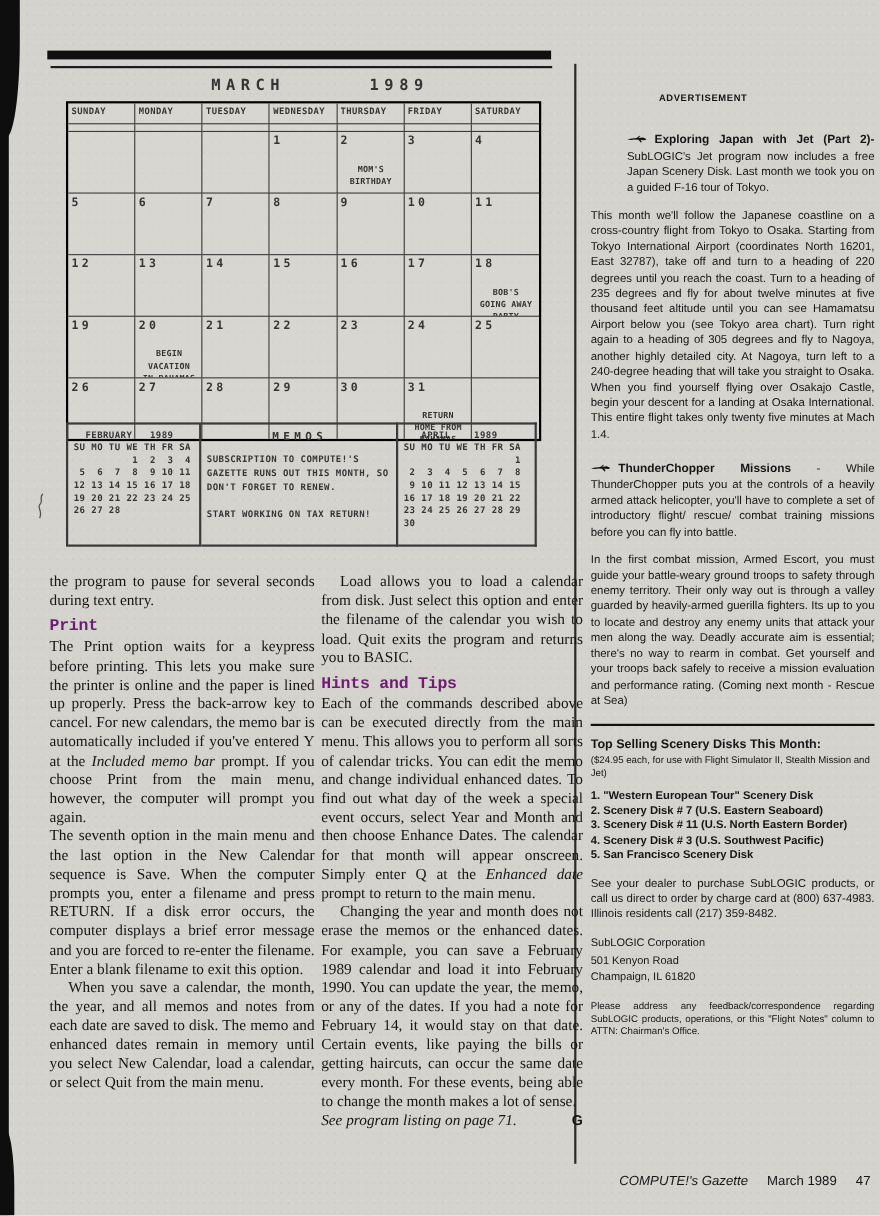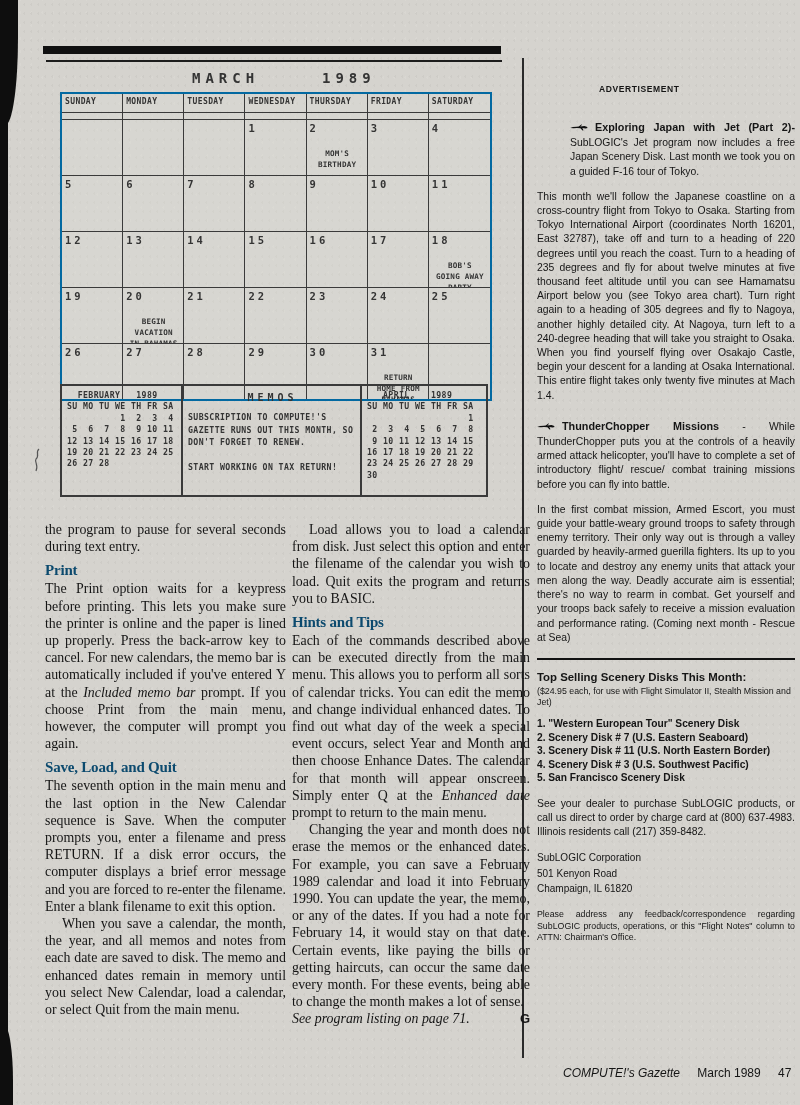--- a/index.html
+++ b/index.html
@@ -14,22 +14,22 @@
   .edge-blob-bottom{position:absolute;left:0;bottom:0;width:13px;height:80px;background:#0e0e0e;border-radius:0 70% 0 0;}
   .margin-squiggle{position:absolute;left:33px;top:448px;}
   
   .top-bar{position:absolute;left:43px;top:46px;width:458px;height:8px;background:#101010;}
   .top-line{position:absolute;left:46px;top:60px;width:456px;height:2px;background:#1c1c1c;}
   .v-rule{position:absolute;left:522px;top:58px;width:2px;height:1000px;background:#2a2a2a;}
   
   .cal{font-family:"DejaVu Sans Mono",monospace;color:#343434;font-weight:bold;}
   .cal-title{position:absolute;left:60px;top:70px;width:428px;height:18px;font-size:14px;letter-spacing:5px;}
   .cal-title .month{position:absolute;left:132px;}
-  .cal-title .year{position:absolute;left:262px;}
-  .cal-table{position:absolute;left:60px;top:92px;width:428px;border:2px solid #0369a1;background:rgba(222,220,215,.35);}
+  .cal-title .year{position:absolute;left:276px;}
+  .cal-table{position:absolute;left:60px;top:92px;width:428px;border:2px solid #000000;background:rgba(222,220,215,.35);}
   .cal-row{display:grid;grid-template-columns:repeat(7,1fr);}
   .cal-row>div{border-right:1px solid #3a3a3a;border-bottom:1px solid #3a3a3a;overflow:hidden;}
   .cal-row>div:last-child{border-right:none;}
   .row-hdr>div{height:15px;font-size:8px;letter-spacing:.4px;padding:3px 0 0 3px;}
   .row-spacer>div{height:6px;}
   .row-week>div{height:53px;padding:2px 2px 0 3px;}
   .row-week:last-child>div{border-bottom:none;}
   .cal-date{font-size:10.5px;letter-spacing:3px;}
   .cal-note{font-size:7.6px;line-height:11px;letter-spacing:.2px;white-space:pre-line;margin-top:14px;text-align:center;}
   
@@ -40,22 +40,22 @@
         font-size:8.2px;line-height:11.4px;letter-spacing:.4px;}
   .memos-title{text-align:center;font-size:10px;letter-spacing:4px;font-family:"DejaVu Sans Mono",monospace;
         font-weight:bold;color:#343434;margin:2px 0 8px;}
   .memos-body{font-size:8.2px !important;line-height:12.6px !important;}
   
   .col{position:absolute;top:521px;font-size:13.9px;line-height:17.2px;text-align:justify;}
   .col-left{left:45px;width:241px;}
   .col-mid{left:292px;width:238px;}
   .col p{margin:0;}
   .col p.ind{text-indent:17px;}
-  .col h3{margin:7px 0 2px;font-family:Liberation Serif, serif;font-size:15px;line-height:16px;
-        letter-spacing:-.2px;color:#0c4a6e;}
+  .col h3{margin:7px 0 2px;font-family:Liberation Mono, monospace;font-size:15px;line-height:16px;
+        letter-spacing:-.2px;color:#701a75;}
   .closing{display:flex;justify-content:space-between;align-items:baseline;}
   .gmark{font-family:"Liberation Sans",sans-serif;font-weight:bold;font-size:13px;}
   
   .sidebar{position:absolute;left:537px;top:84px;width:258px;font-family:"Liberation Sans",sans-serif;}
   .ad-label{font-size:8.5px;font-weight:bold;letter-spacing:.6px;margin-left:62px;}
   .logo{position:relative;height:122px;margin-top:4px;}
   .logo-ellipse{position:absolute;left:76px;top:14px;width:112px;height:74px;border:2.5px solid #111;border-radius:50%;}
   .logo-flight{position:absolute;left:86px;top:16px;font-family:"Liberation Serif",serif;font-weight:bold;font-size:26px;}
   .logo-flight .bigf{font-size:37px;}
   .logo-notes{position:absolute;left:106px;top:54px;font-family:"Liberation Serif",serif;font-weight:bold;font-size:23px;}
@@ -305,21 +305,20 @@
 16 17 18 19 20 21 22
 23 24 25 26 27 28 29
 30</pre>
     </div>
   </div>
 
   <div class="col col-left">
     <p>the program to pause for several seconds during text entry.</p>
     <h3>Print</h3>
     <p><span>The Print option waits for a keypress before printing. This lets you make sure the printer is online and the paper is lined up properly. Press the back-arrow key to cancel. For new calendars, the memo bar is automatically included if you've entered Y at the </span><i>Included memo bar</i><span> prompt. If you choose Print from the main menu, however, the computer will prompt you again.</span></p>
-    <h3>Save, Load, and Quit</h3>
     <p>The seventh option in the main menu and the last option in the New Calendar sequence is Save. When the computer prompts you, enter a filename and press RETURN. If a disk error occurs, the computer displays a brief error message and you are forced to re-enter the filename. Enter a blank filename to exit this option.</p>
     <p class="ind">When you save a calendar, the month, the year, and all memos and notes from each date are saved to disk. The memo and enhanced dates remain in memory until you select New Calendar, load a calendar, or select Quit from the main menu.</p>
   </div>
 
   <div class="col col-mid">
     <p class="ind">Load allows you to load a calendar from disk. Just select this option and enter the filename of the calendar you wish to load. Quit exits the program and returns you to BASIC.</p>
     <h3>Hints and Tips</h3>
     <p><span>Each of the commands described above can be executed directly from the main menu. This allows you to perform all sorts of calendar tricks. You can edit the memo and change individual enhanced dates. To find out what day of the week a special event occurs, select Year and Month and then choose Enhance Dates. The calendar for that month will appear onscreen. Simply enter Q at the </span><i>Enhanced date</i><span> prompt to return to the main menu.</span></p>
     <p class="ind">Changing the year and month does not erase the memos or the enhanced dates. For example, you can save a February 1989 calendar and load it into February 1990. You can update the year, the memo, or any of the dates. If you had a note for February 14, it would stay on that date. Certain events, like paying the bills or getting haircuts, can occur the same date every month. For these events, being able to change the month makes a lot of sense.</p>
     <div class="closing">

